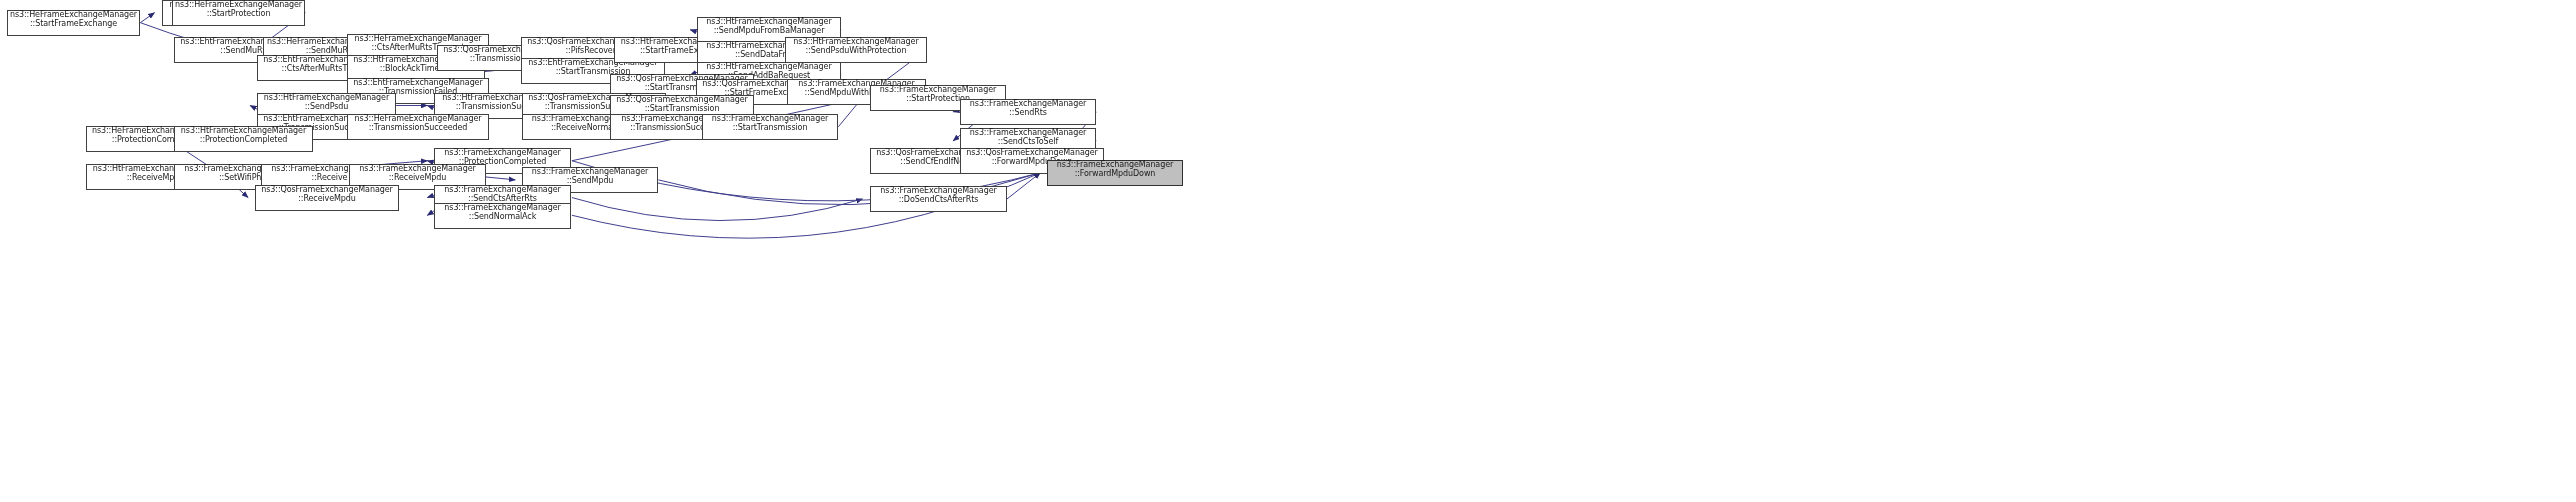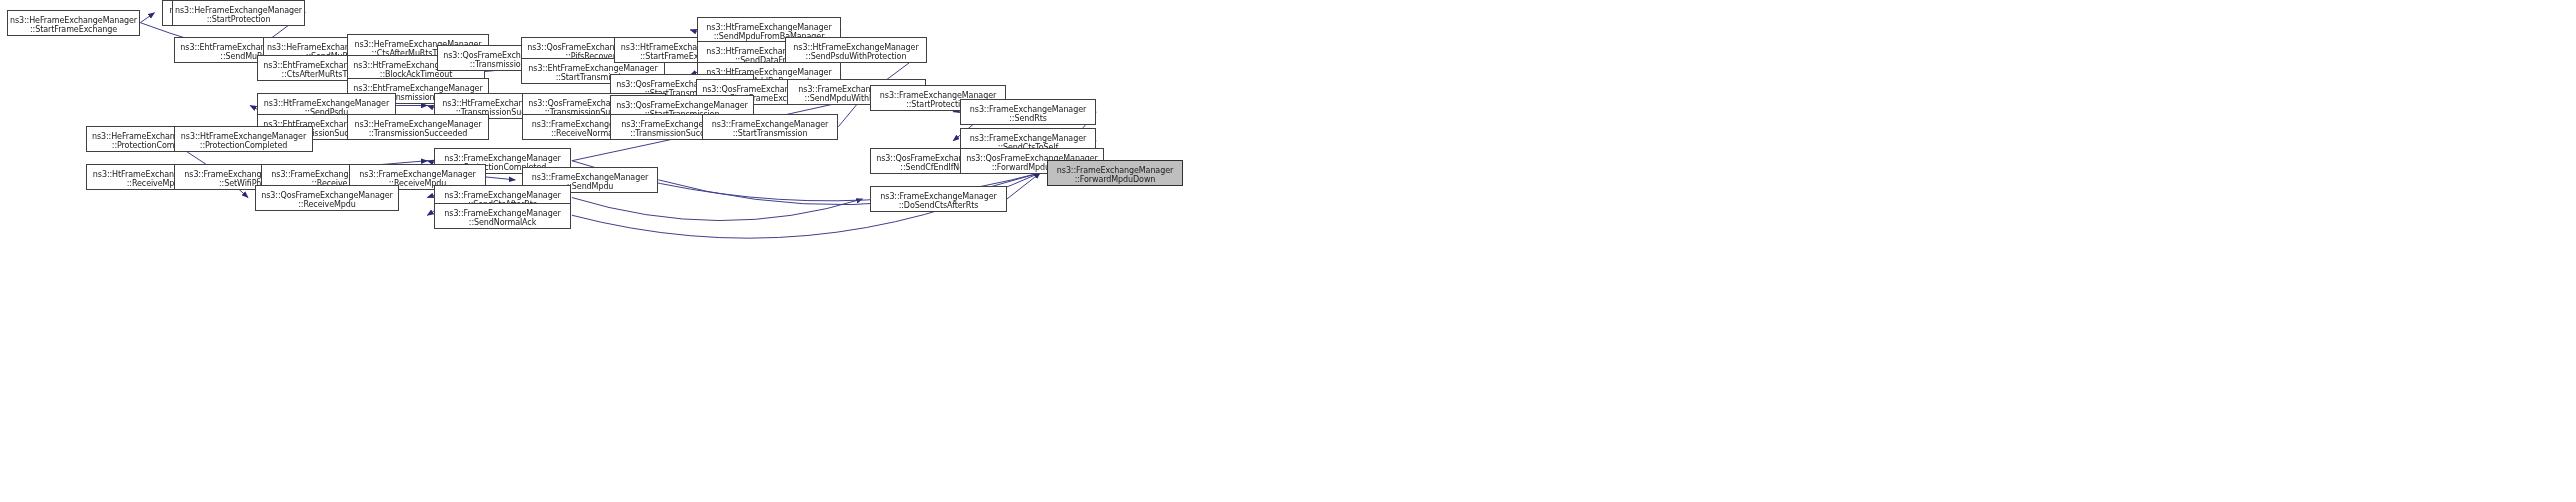--- a/index.html
+++ b/index.html
@@ -30,21 +30,21 @@
     top: 0;
     width: 2576px;
     height: 502px;
   }
   .gnode {
     position: absolute;
     box-sizing: border-box;
     background: #ffffff;
     border: 0.7px solid #404040;
     display: flex;
-    align-items: flex-end;
+    align-items: flex-start;
     justify-content: center;
     text-align: center;
     line-height: 1.12;
     color: #1a1a1a;
     font-size: 8px;
     letter-spacing: -0.1px;
     white-space: pre-line;
     padding: 0 1.4px;
     cursor: pointer;
   }

